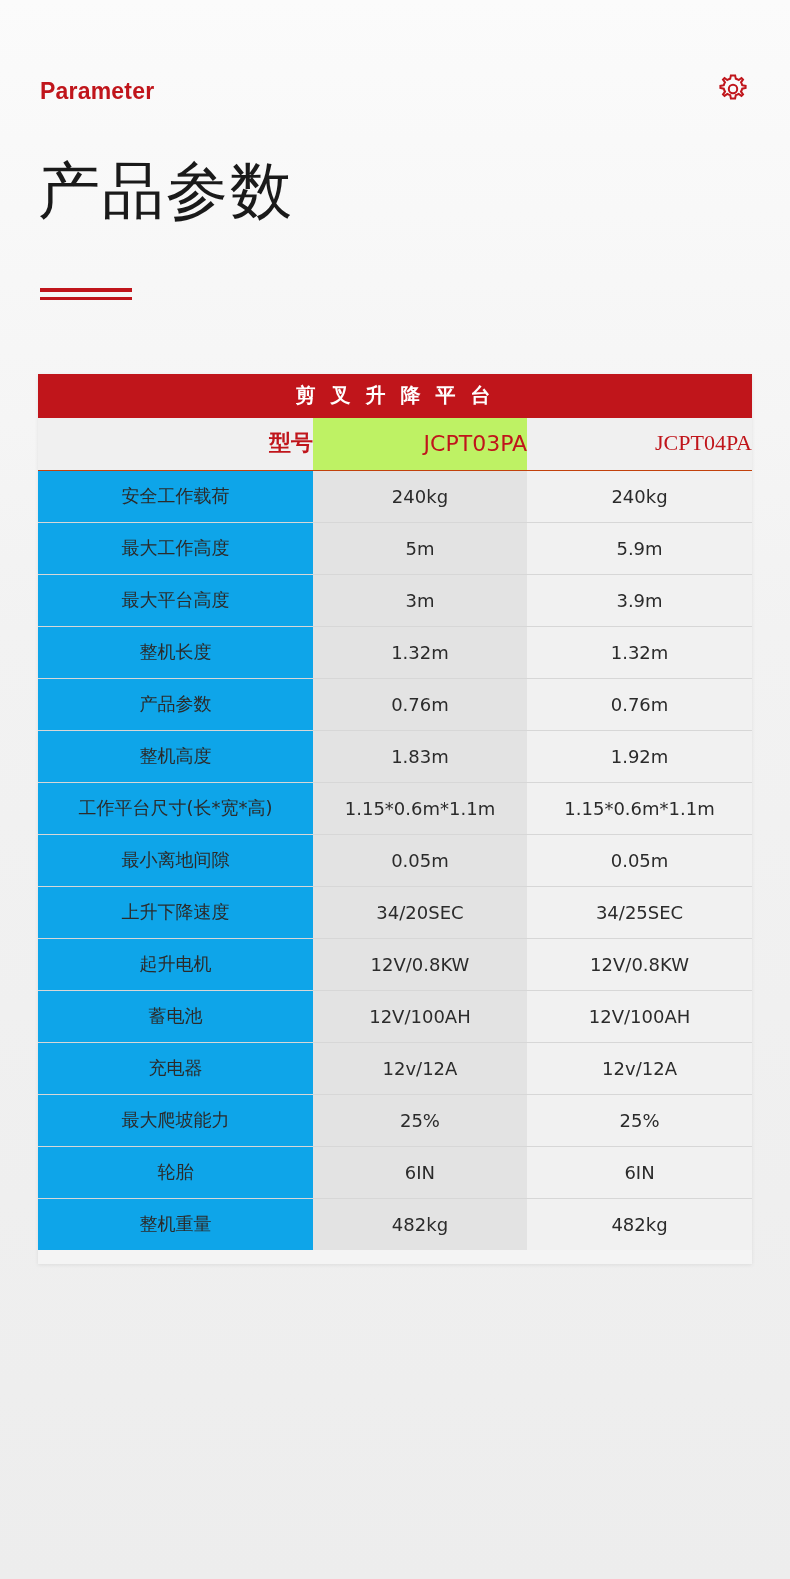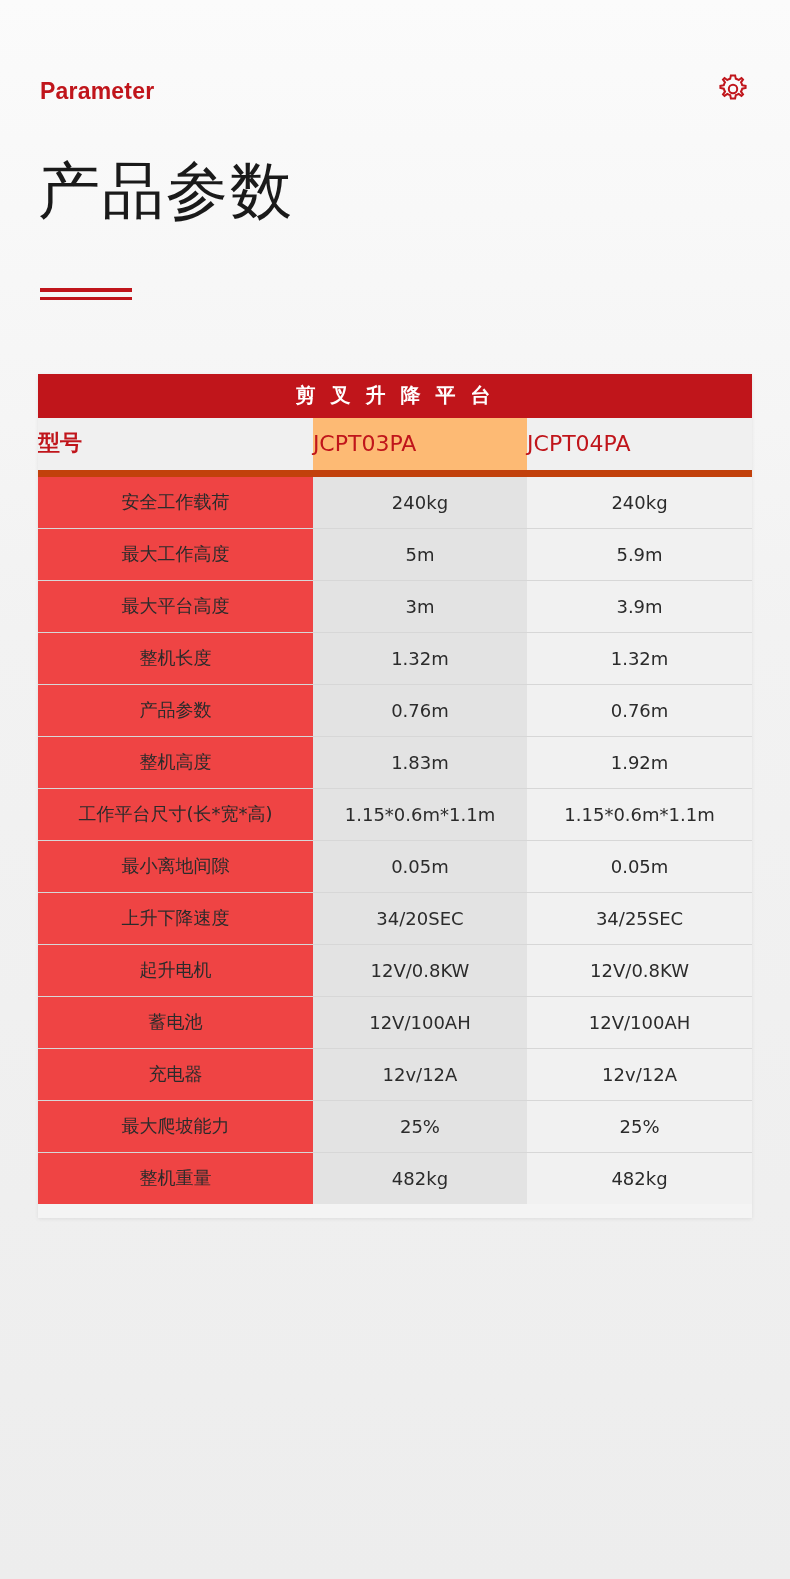--- a/index.html
+++ b/index.html
@@ -104,45 +104,46 @@
     font-family: "DejaVu Sans", sans-serif;
   }
   .col-label { width: 38.5%; }
   .col-a { width: 30.0%; }
   .col-b { width: 31.5%; }
 
   tr.head th {
     font-size: 22px;
     font-weight: bold;
     color: #c0151b;
-    text-align: left;
+    text-align: right;
     padding: 10px 0 12px 0;
-    border-bottom: 7px solid #c2410c;
+    border-bottom: 1px solid #c2410c;
   }
   tr.head th.label-cell {
     background: #f0f0f0;
   }
   tr.head th.a-cell {
-    background: #fdba74;
+    background: #bef264;
     font-weight: normal;
   }
   tr.head th.b-cell {
     background: #f0f0f0;
     font-weight: normal;
+    font-family: Liberation Serif, serif;
   }
 
   tbody td {
     font-size: 18px;
     color: #2b2b2b;
     text-align: center;
     padding: 13px 4px 14px 4px;
     border-bottom: 1px solid #d7d7d7;
   }
   tbody td.label-cell {
-    background: #ef4444;
+    background: #0ea5e9;
   }
   tbody td.a-cell {
     background: #e3e3e3;
   }
   tbody td.b-cell {
     background: #f1f1f1;
   }
   tbody tr:last-child td {
     border-bottom: none;
   }
@@ -252,20 +253,25 @@
           <td class="label-cell">充电器</td>
           <td class="a-cell">12v/12A</td>
           <td class="b-cell">12v/12A</td>
         </tr>
         <tr>
           <td class="label-cell">最大爬坡能力</td>
           <td class="a-cell">25%</td>
           <td class="b-cell">25%</td>
         </tr>
         <tr>
+          <td class="label-cell">轮胎</td>
+          <td class="a-cell">6IN</td>
+          <td class="b-cell">6IN</td>
+        </tr>
+        <tr>
           <td class="label-cell">整机重量</td>
           <td class="a-cell">482kg</td>
           <td class="b-cell">482kg</td>
         </tr>
       </tbody>
     </table>
     <div class="table-foot"></div>
   </div>
 
 </div>

